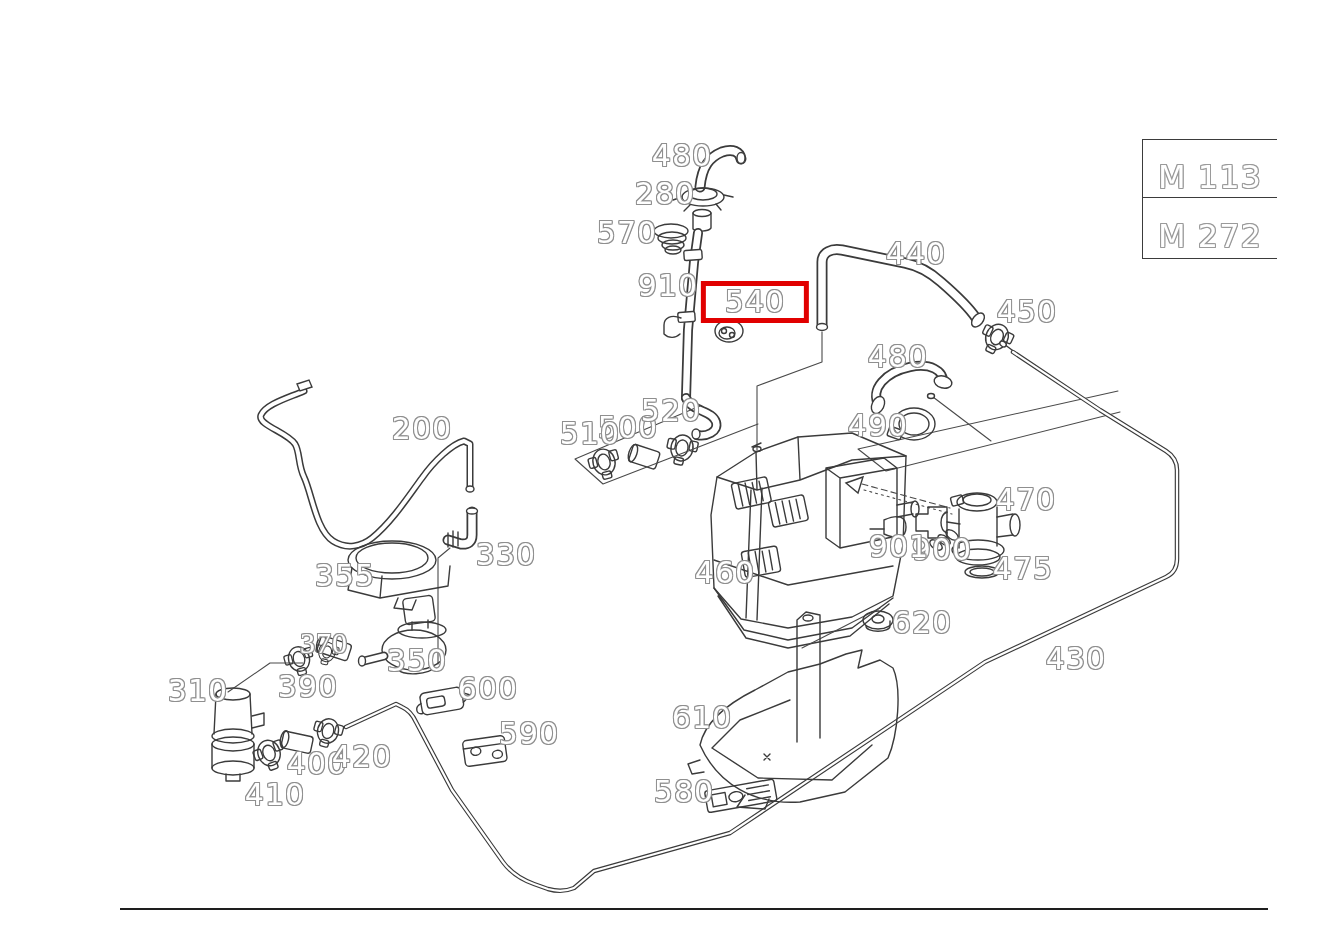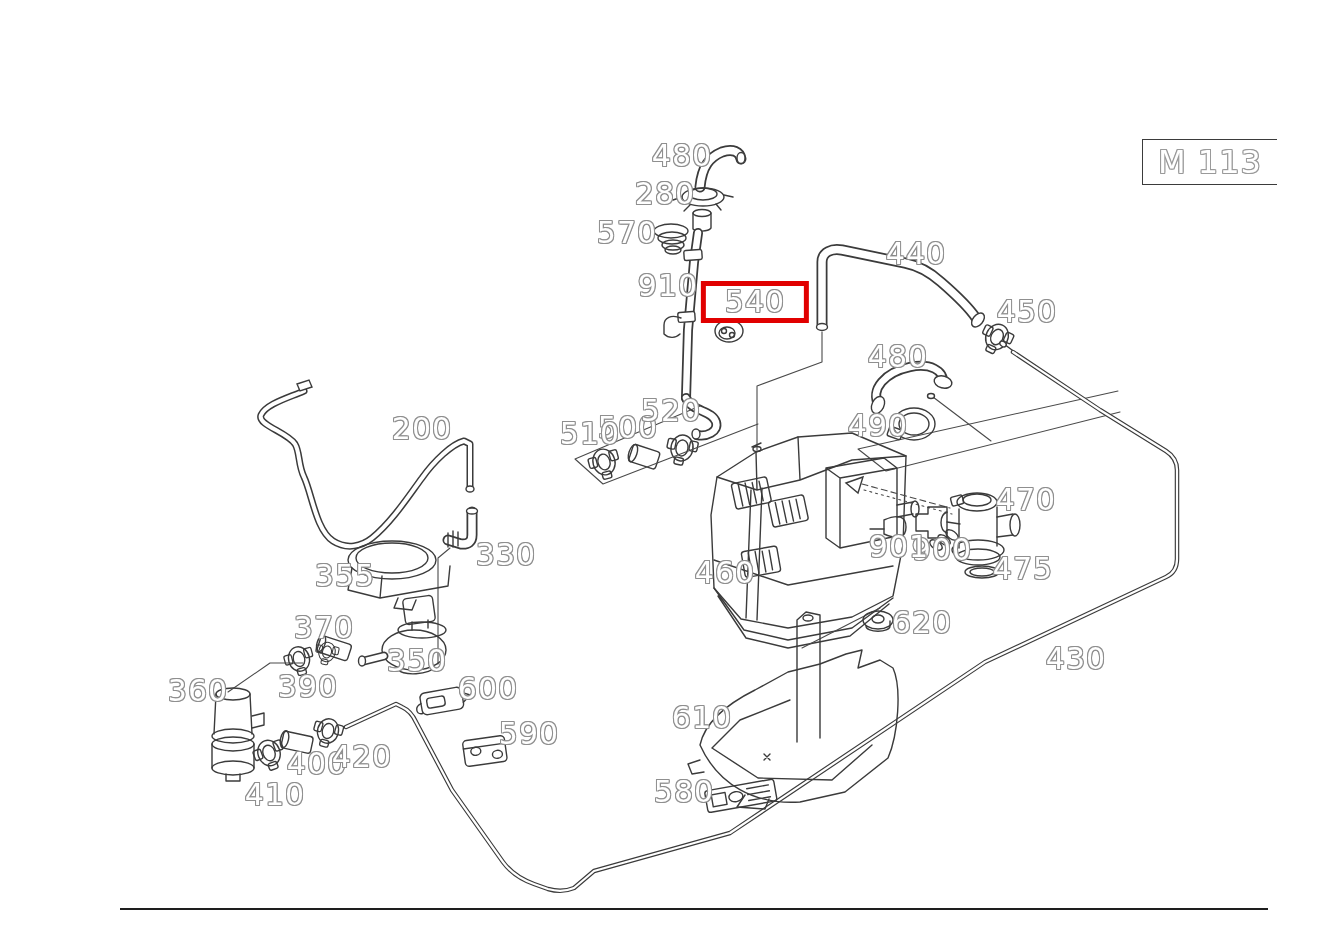--- a/index.html
+++ b/index.html
@@ -17,21 +17,21 @@
     color:#ffffff;white-space:nowrap;cursor:pointer;line-height:1;
     text-shadow:-1px -1px 0 #8f8f8f,1px -1px 0 #8f8f8f,-1px 1px 0 #8f8f8f,1px 1px 0 #8f8f8f,
                  0 -1px 0 #8f8f8f,0 1px 0 #8f8f8f,-1px 0 0 #8f8f8f,1px 0 0 #8f8f8f;
   }
   .plabel.highlighted{border:5px solid var(--hl,#e10000);padding:1px 19px;}
   #model-table{position:absolute;left:1142px;top:139px;width:134px;
     border-top:1.6px solid #3b3b3b;border-left:1.6px solid #3b3b3b;}
   .model-row{height:41px;border-bottom:1.6px solid #3b3b3b;display:flex;align-items:center;justify-content:center;
     font-family:"DejaVu Sans",sans-serif;font-size:32px;letter-spacing:1px;color:#fff;cursor:pointer;
     text-shadow:-1px -1px 0 #9a9a9a,1px -1px 0 #9a9a9a,-1px 1px 0 #9a9a9a,1px 1px 0 #9a9a9a,
-                0 -1px 0 #9a9a9a,0 1px 0 #9a9a9a,-1px 0 0 #9a9a9a,1px 0 0 #9a9a9a;}
+                0 -1px 0 #9a9a9a,0 1px 0 #9a9a9a,-1px 0 0 #9a9a9a,1px 0 0 #9a9a9a;margin-top:16px;}
   .model-row:last-child{height:44px;}
   #footer-rule{position:absolute;left:120px;top:908px;width:1148px;border-top:2px solid #1e1e1e;}
 </style>
 </head>
 <body>
 
 <div id="stage">
 
   <svg width="1326" height="937" viewBox="0 0 1326 937">
     <defs>
@@ -301,22 +301,22 @@
       <use href="#clampg" transform="translate(328,731) rotate(15) scale(0.95)"></use>
     </g>
 
   </svg>
 
   <div id="labels-layer">
       <span class="plabel" style="left: 422px; top: 429px;">200</span>
       <span class="plabel" style="left: 506px; top: 555px;">330</span>
       <span class="plabel" style="left: 417px; top: 661px;">350</span>
       <span class="plabel" style="left: 345px; top: 576px;">355</span>
-      <span class="plabel" style="left: 198px; top: 691px;">360</span>
-      <span class="plabel" style="left: 324px; top: 628px;">370</span>
+      <span class="plabel" style="left: 198px; top: 691px;">310</span>
+      <span class="plabel" style="left: 324px; top: 643px; font-family: Liberation Serif, serif;">370</span>
       <span class="plabel" style="left: 308px; top: 687px;">390</span>
       <span class="plabel" style="left: 317px; top: 764px;">400</span>
       <span class="plabel" style="left: 275px; top: 786px; margin-top: 9px;">410</span>
       <span class="plabel" style="left: 362px; top: 757px;">420</span>
       <span class="plabel" style="left: 1076px; top: 659px;">430</span>
       <span class="plabel" style="left: 916px; top: 254px;">440</span>
       <span class="plabel" style="left: 1027px; top: 312px;">450</span>
       <span class="plabel" style="left: 725px; top: 573px;">460</span>
       <span class="plabel" style="left: 1026px; top: 500px;">470</span>
       <span class="plabel" style="left: 1023px; top: 569px;">475</span>
@@ -336,16 +336,19 @@
       <span class="plabel" style="left: 702px; top: 718px;">610</span>
       <span class="plabel" style="left: 922px; top: 623px;">620</span>
       <span class="plabel" style="left: 942px; top: 550px;">900</span>
       <span class="plabel" style="left: 899px; top: 547px;">901</span>
     </div>
 
   <div id="model-table">
     <div class="model-row">
       <span>M 113</span>
     </div>
+    <div class="model-row">
+      <span>M 272</span>
+    </div>
   </div>
 
   <div id="footer-rule"></div>
 </div>
 
 </body></html>

